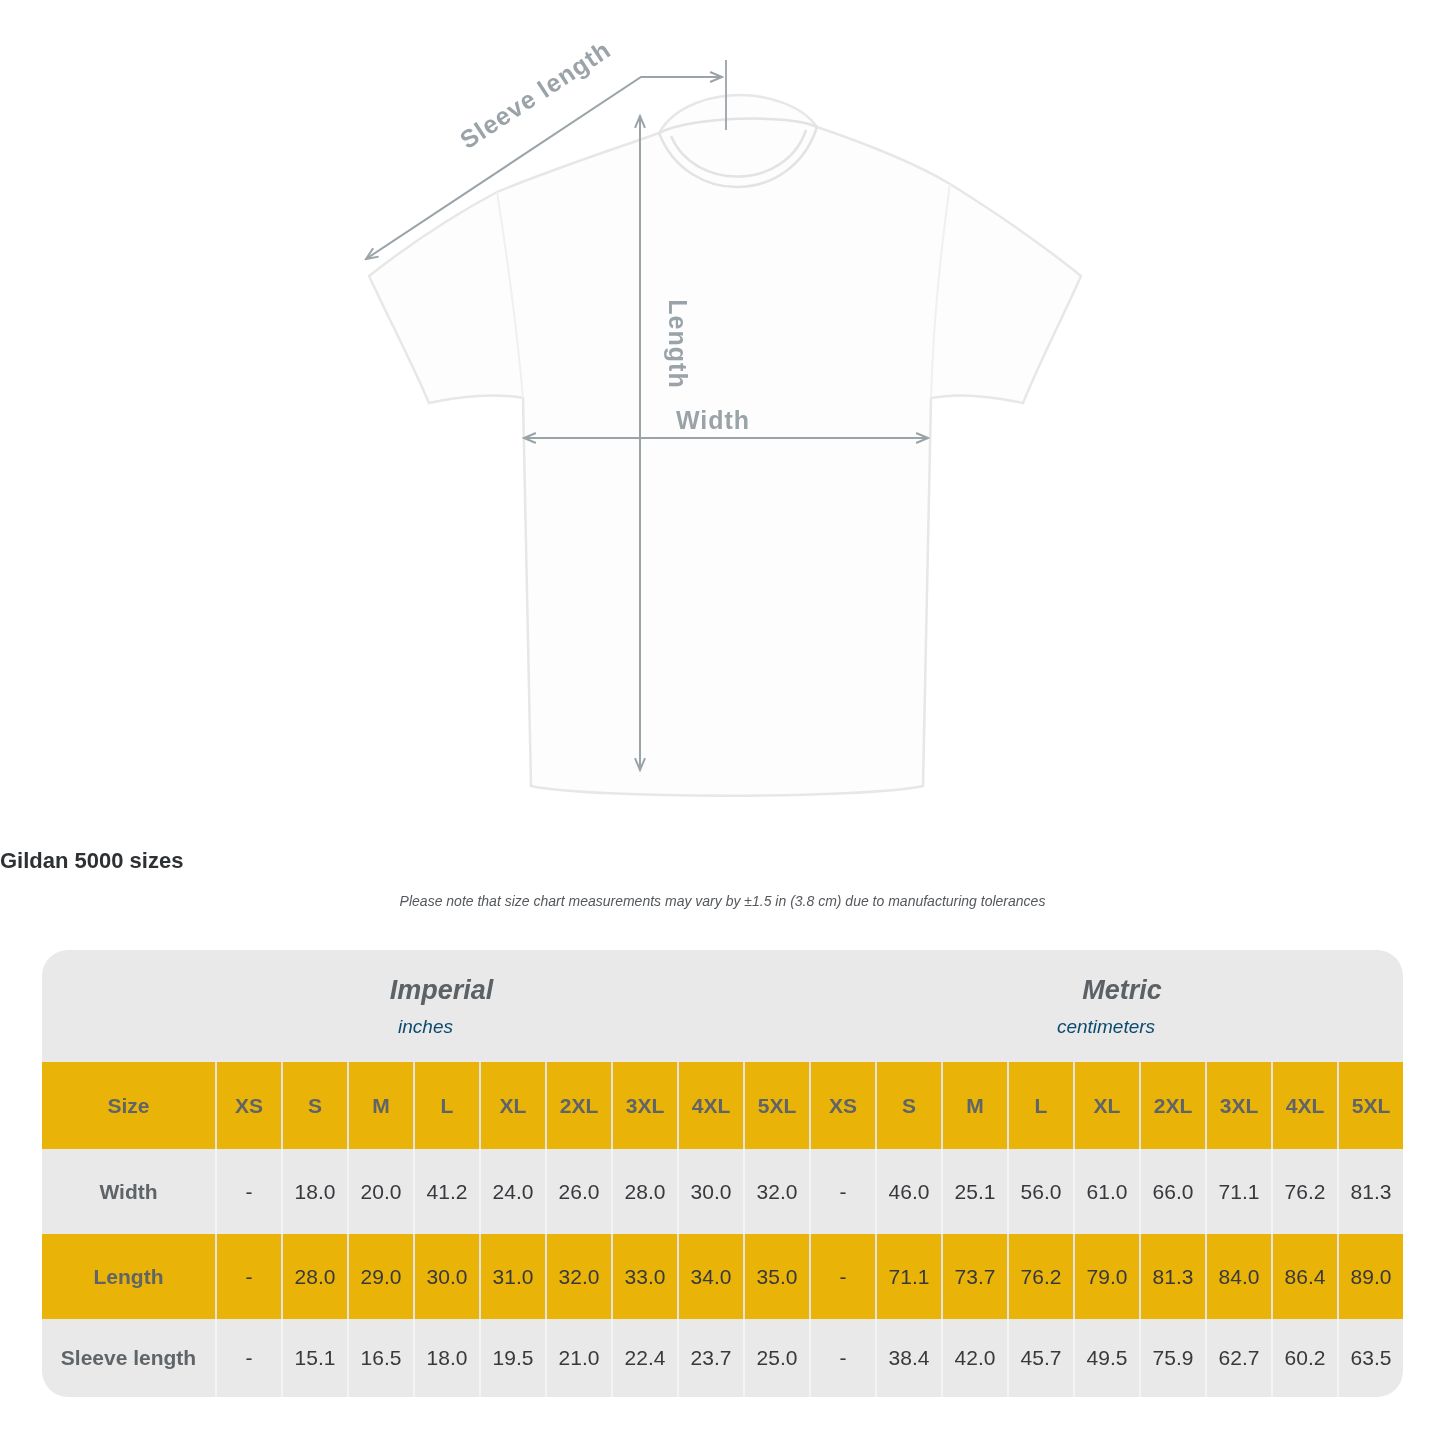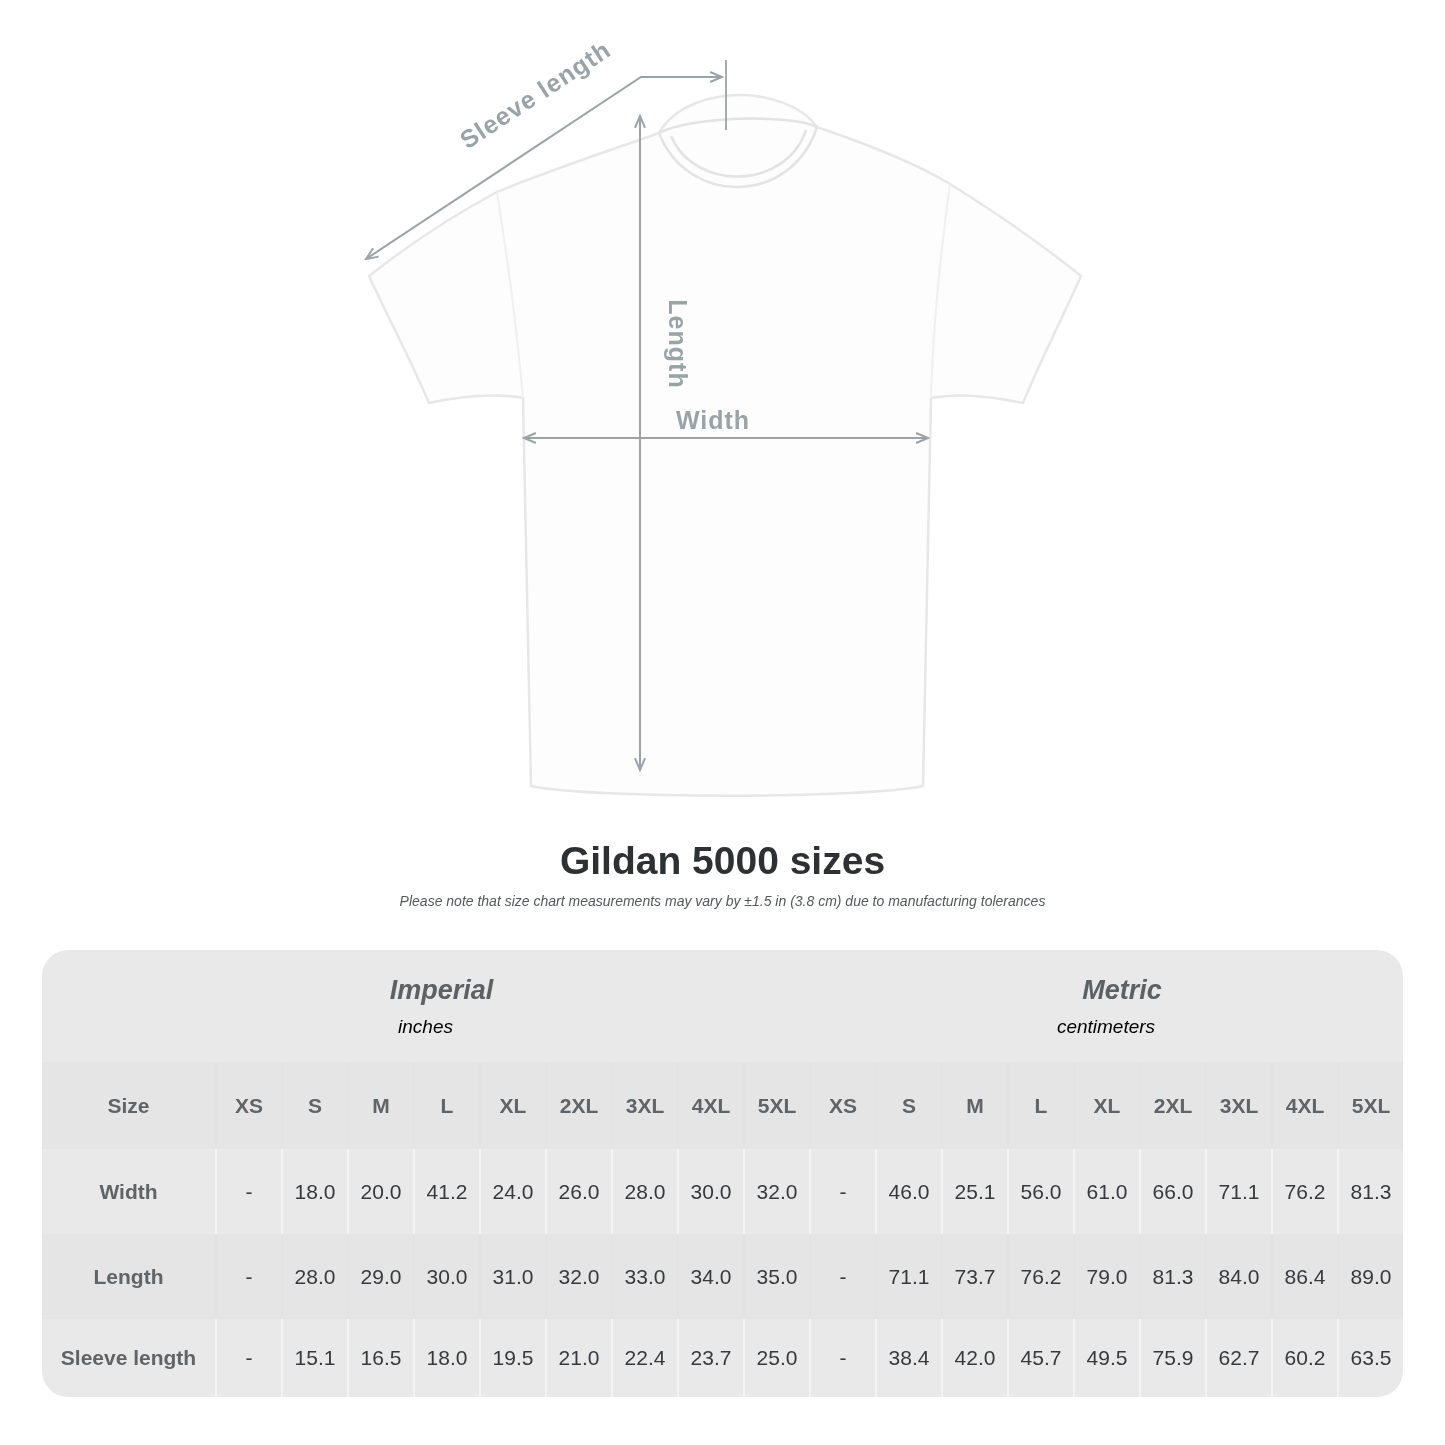--- a/index.html
+++ b/index.html
@@ -9,32 +9,32 @@
   }
   
   .diagram{display:block;width:1445px;height:832px;}
   .shirt{fill:#fdfdfd;stroke:#e7e7e7;stroke-width:2.5;}
   .shirt-detail{fill:none;stroke:#e3e3e3;stroke-width:2.5;}
   .shirt-seam{fill:none;stroke:#f0f0f0;stroke-width:2;}
   .meas{stroke:#9aa3a8;stroke-width:2;fill:none;}
   .meas-thin{stroke:#9aa3a8;stroke-width:1.8;fill:none;}
   .meas-label{fill:#9aa3a8;font-size:25px;font-weight:bold;letter-spacing:1px;}
   
-  .title{margin:10px 0 0;text-align:center;font-size:39px;line-height:38px;
+  .title{margin:10px 0 0;font-size:22px;line-height:38px;
          font-weight:bold;color:#2e3134;}
   .subtitle{margin:9px 0 0;text-align:center;font-size:14px;line-height:24px;
             font-style:italic;color:#54585c;}
   
   .table-wrap{width:1361px;margin:37px auto 0;border-radius:26px;overflow:hidden;}
   table{width:100%;border-collapse:separate;border-spacing:0;table-layout:fixed;}
   th,td{padding:0;text-align:center;vertical-align:middle;font-weight:normal;}
   tr.band-row th{background:#e9e9e9;height:112px;}
   .band-label{font-size:27px;font-weight:bold;font-style:italic;color:#5c6165;padding-left:32px;}
-  .band-sub{margin-top:10px;font-size:19px;font-style:italic;color:#000000;}
-  tr.white{background:#e5e5e5;}
+  .band-sub{margin-top:10px;font-size:19px;font-style:italic;color:#0c4a6e;}
+  tr.white{background:#eab308;}
   tr.gray{background:#e9e9e9;}
   tr.size-row th{height:87px;font-size:21px;font-weight:bold;color:#5f6468;}
   tr.data-row th{font-size:21px;font-weight:bold;color:#5f6468;}
   tr.data-row td{font-size:21px;color:#37393c;}
   tr.data-row{height:85px;}
   tr.data-row:last-child{height:78px;}
   tr.white .sep{border-left:2px solid #e3e3e3;}
   tr.gray .sep{border-left:2px solid #f4f4f4;}
 </style>
 </head>

